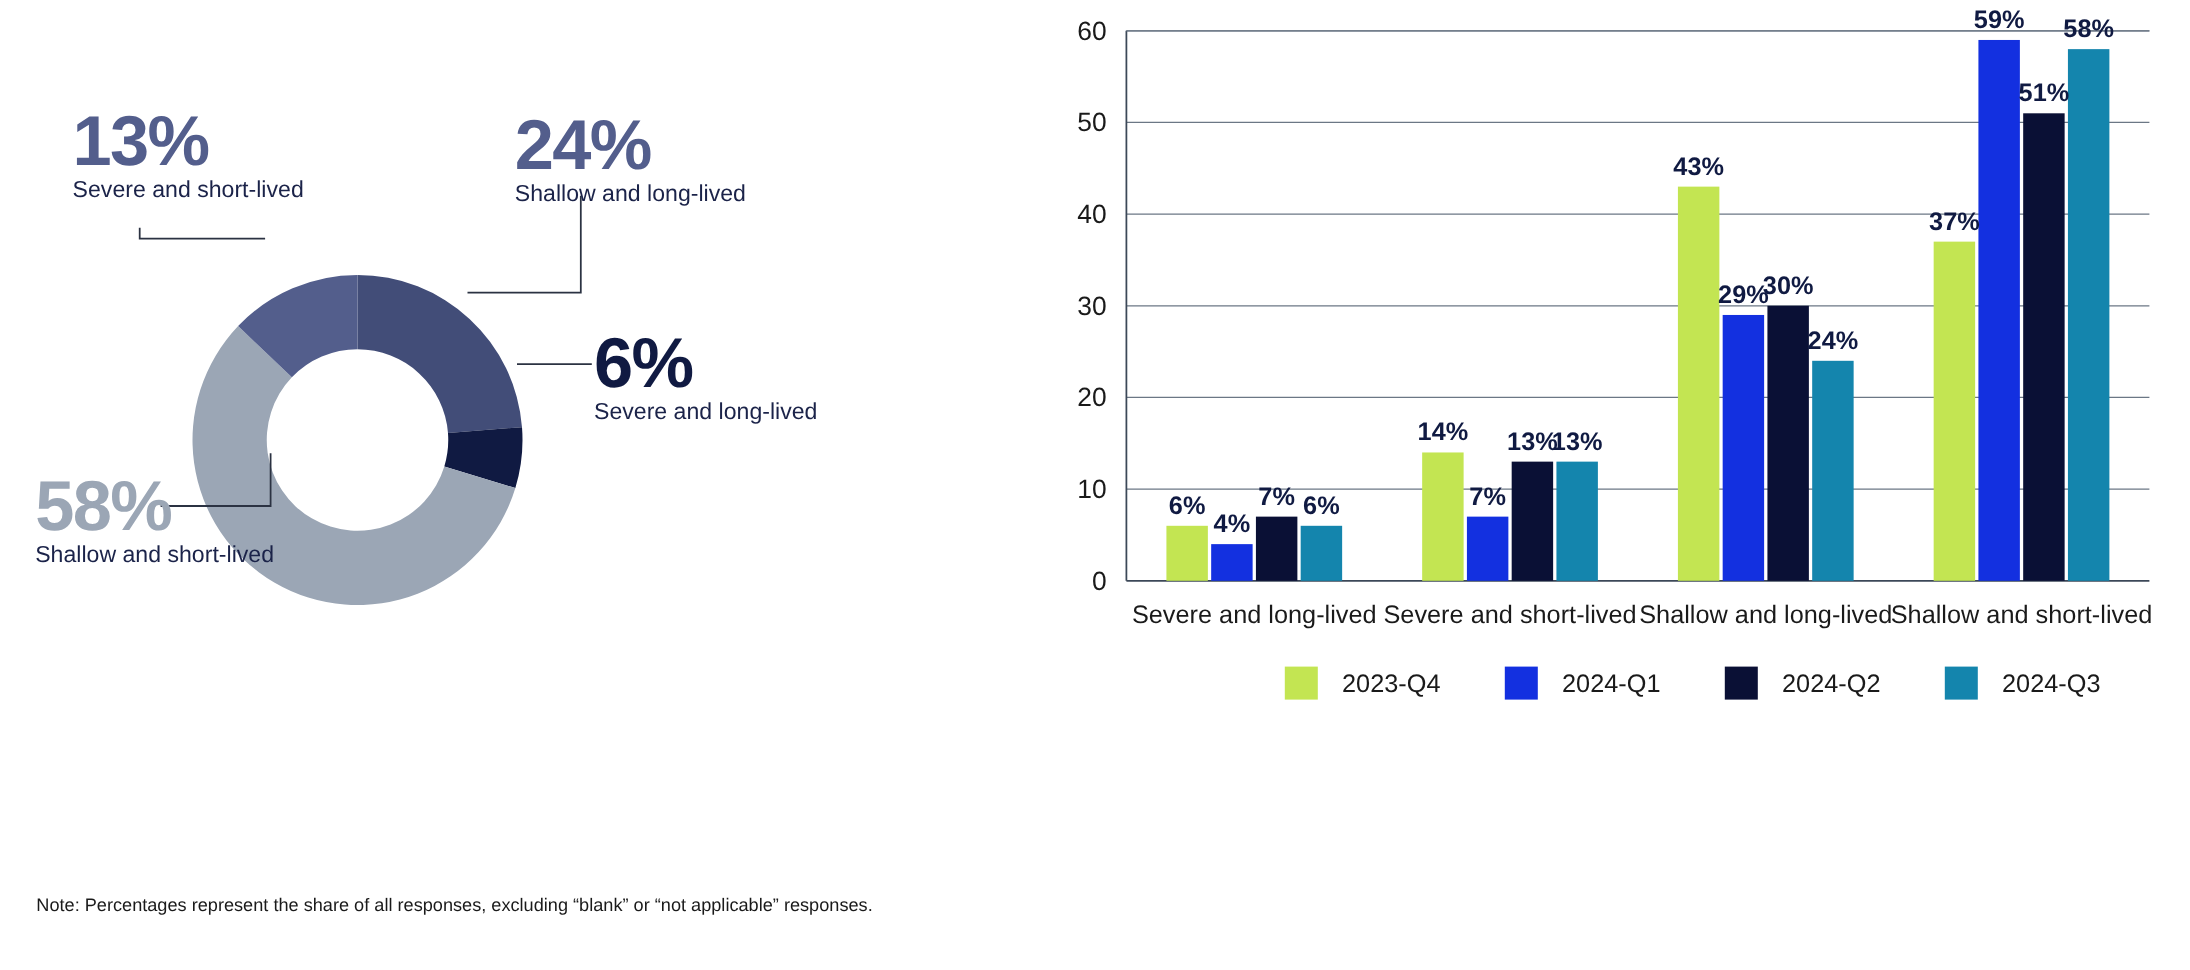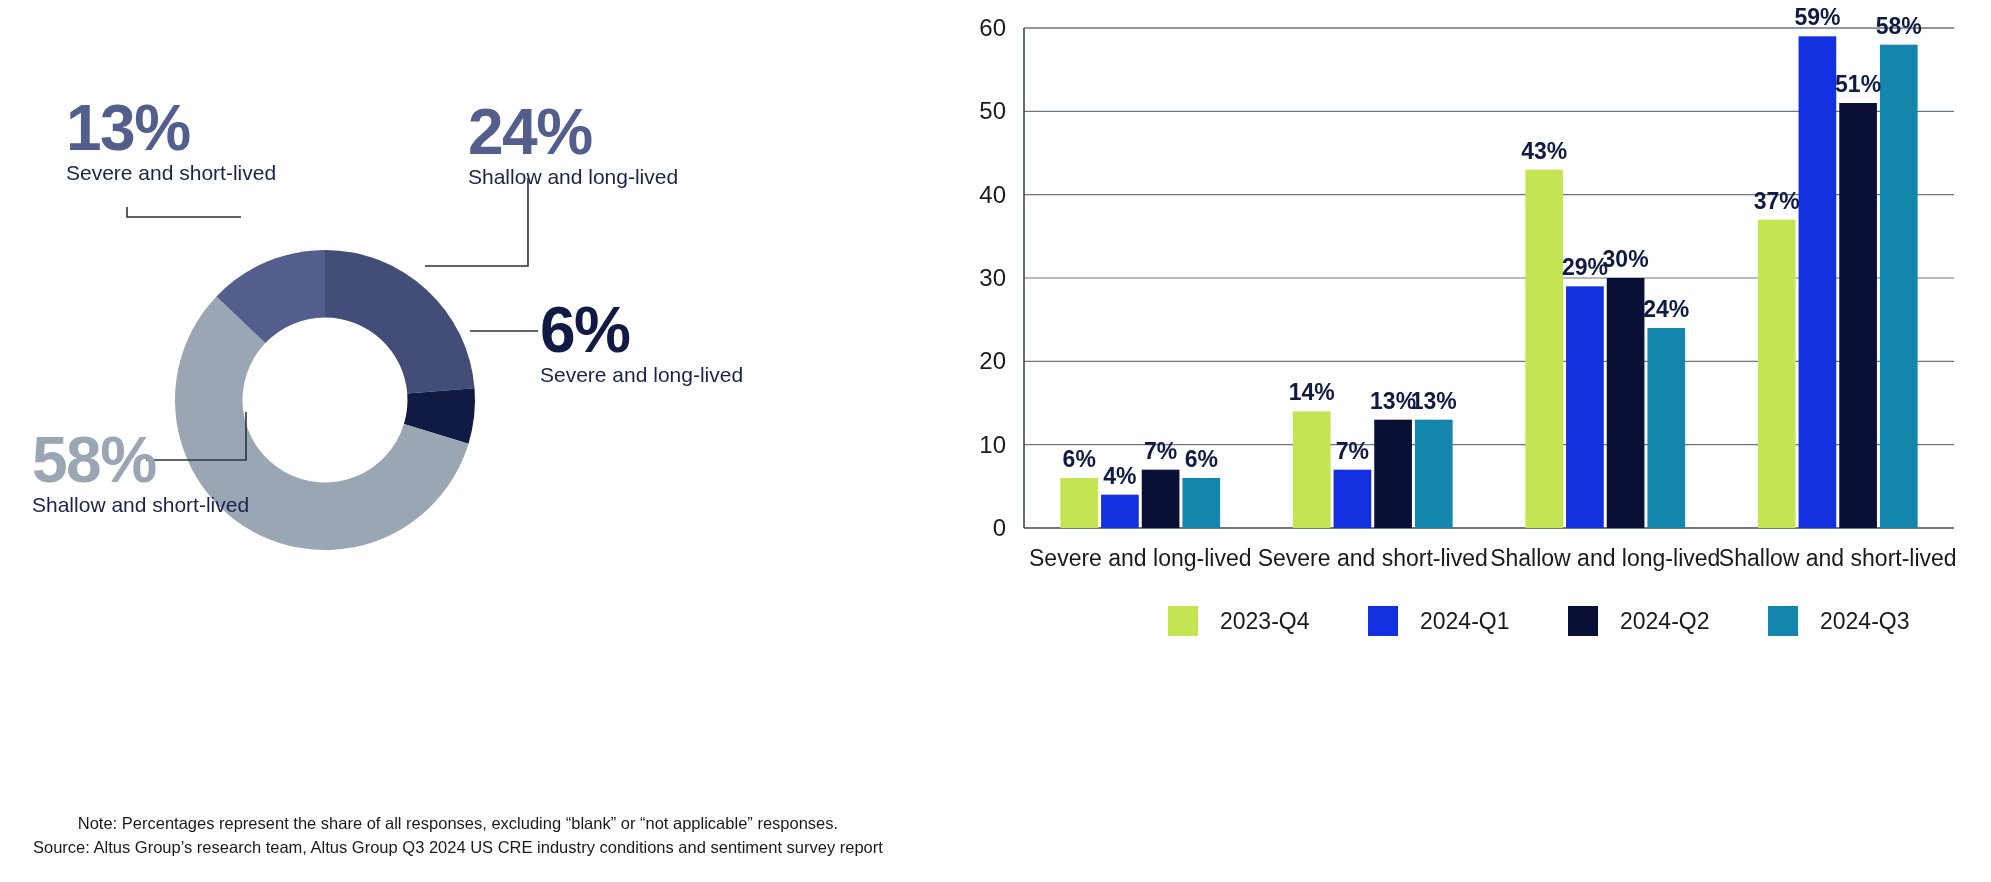--- a/index.html
+++ b/index.html
@@ -37,21 +37,21 @@
   #callout-shallow-short{ left: 32px;  top: 428px; }
   #callout-shallow-short .cal-val { font-size: 64px; color: #9ba6b5; }
 
   
   #bar-panel { position: absolute; left: 900px; top: 0; width: 1091px; height: 800px; }
   #bar-svg   { position: absolute; left: 0; top: 0; }
 
   
   #footnote {
     position: absolute; left: 33px; top: 812px;
-    font-size: 16.5px; color: #1a1a1a; line-height: 1.45; text-align: center;
+    font-size: 16.5px; color: #1a1a1a; line-height: 1.45;
   }
   #footnote div { white-space: nowrap; }
 </style>
 </head>
 <body>
 
 <div id="root">
 
   <div id="donut-panel">
 
@@ -167,16 +167,15 @@
           <rect x="668" y="606" width="30" height="30" fill="#0a1035"></rect>
           <text x="720" y="629" font-family="&quot;Liberation Sans&quot;, sans-serif" font-size="23" fill="#1a1a1a">2024-Q2</text>
           <rect x="868" y="606" width="30" height="30" fill="#1485ad"></rect>
           <text x="920" y="629" font-family="&quot;Liberation Sans&quot;, sans-serif" font-size="23" fill="#1a1a1a">2024-Q3</text>
         </g>
     </svg>
   </div>
 
   <div id="footnote">
     <div>Note: Percentages represent the share of all responses, excluding “blank” or “not applicable” responses.</div>
-    <div>Source: Altus Group’s research team, Altus Group Q3 2024 US CRE industry conditions and sentiment survey report</div>
   </div>
 
 </div>
 
 </body></html>

